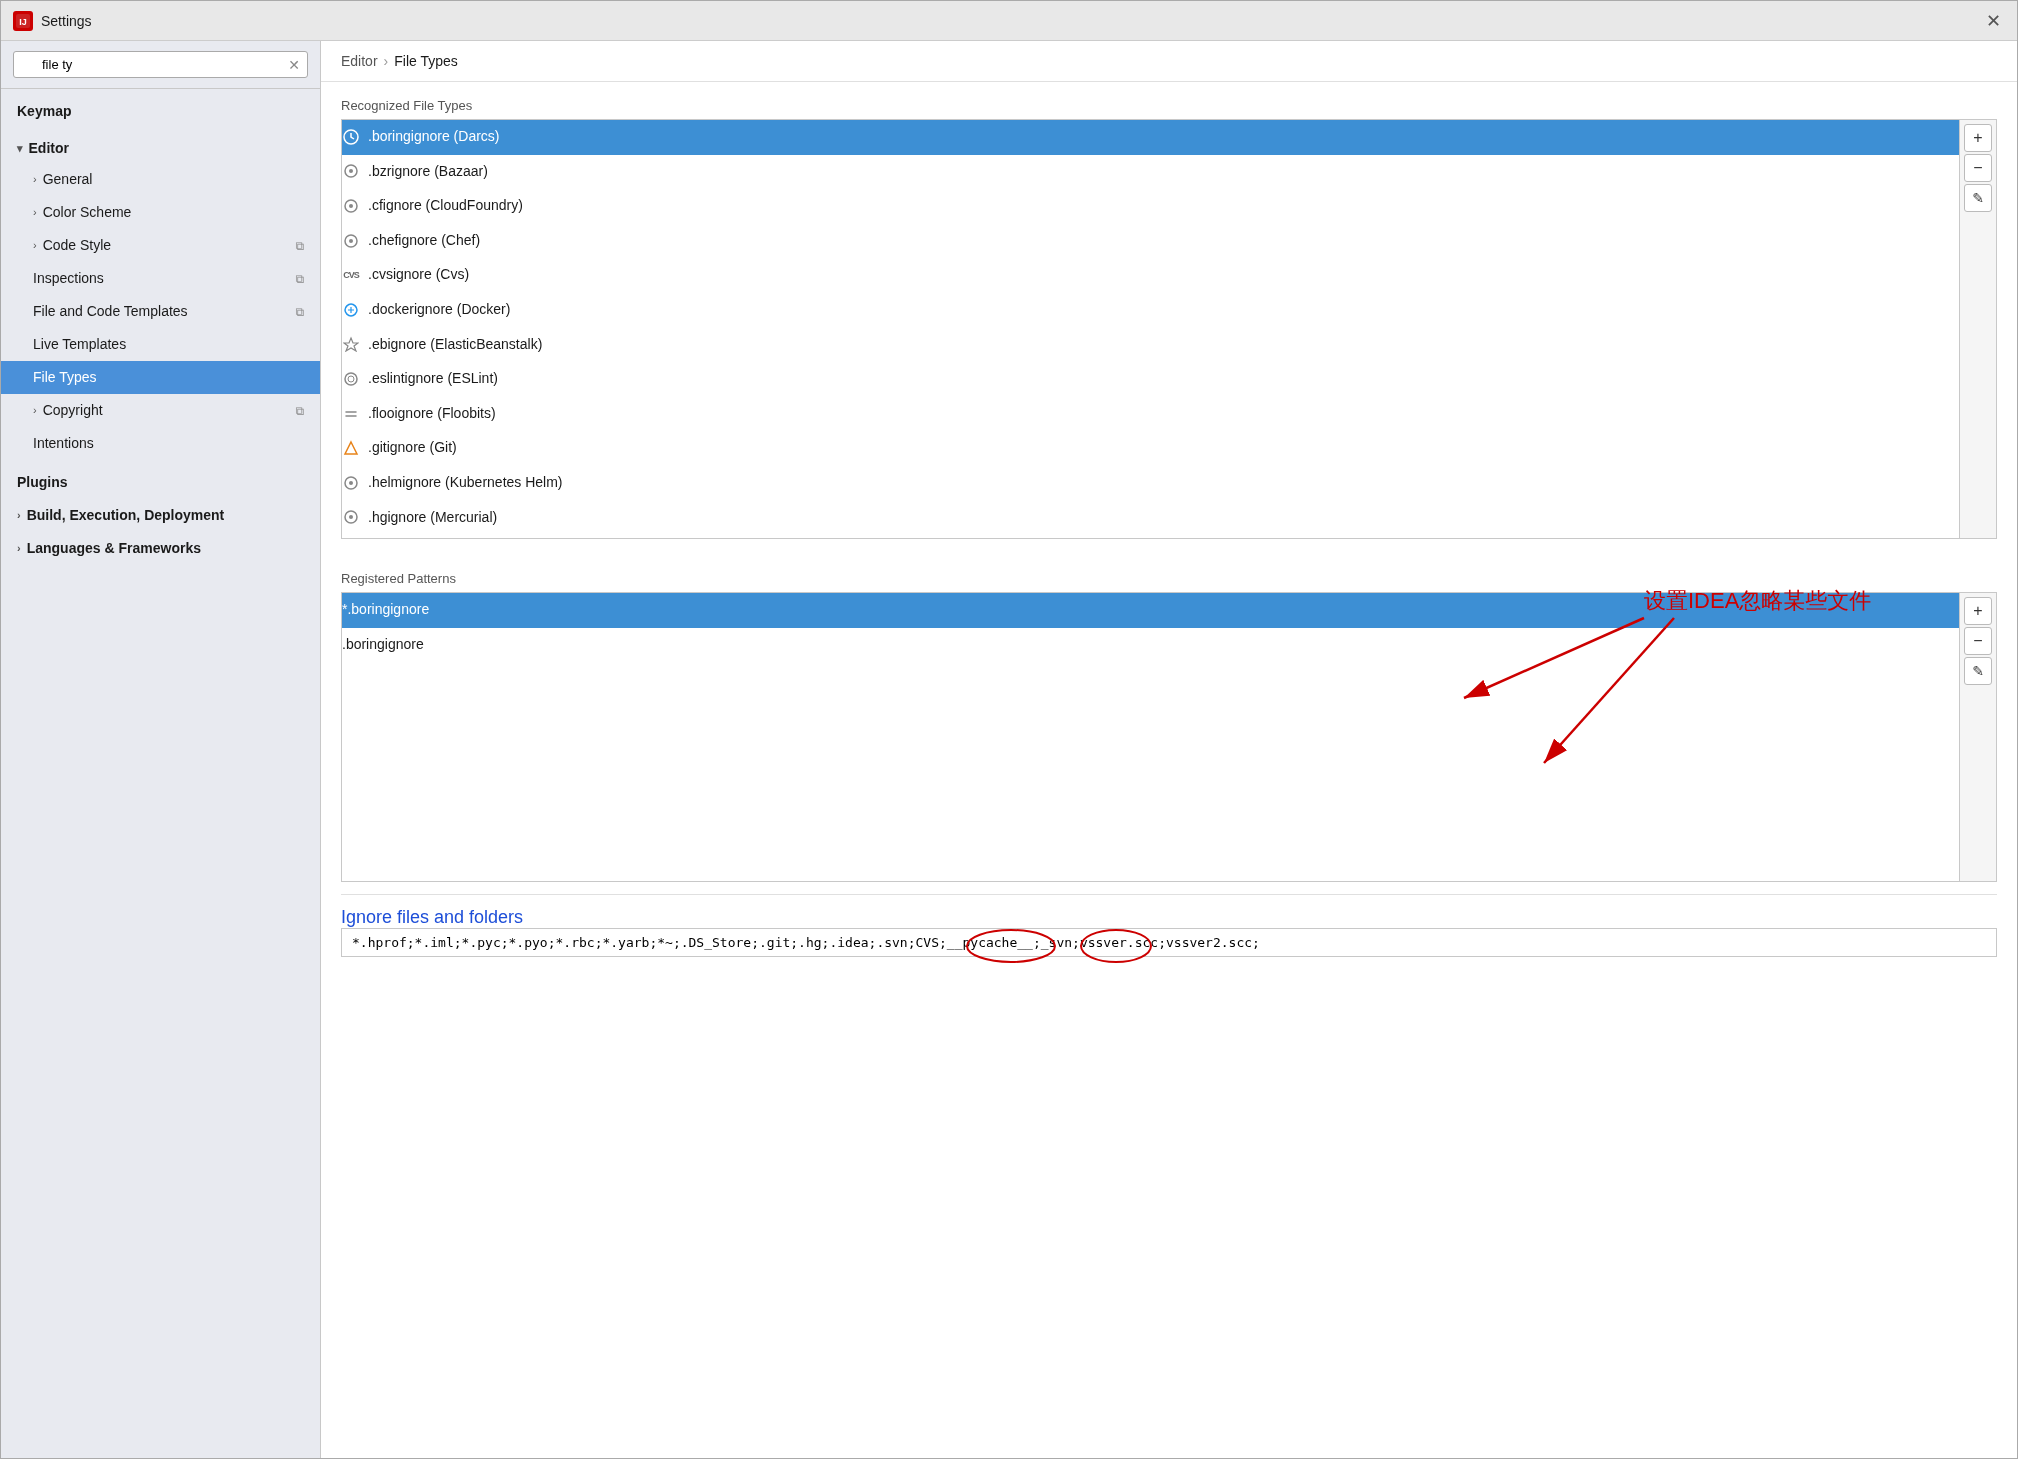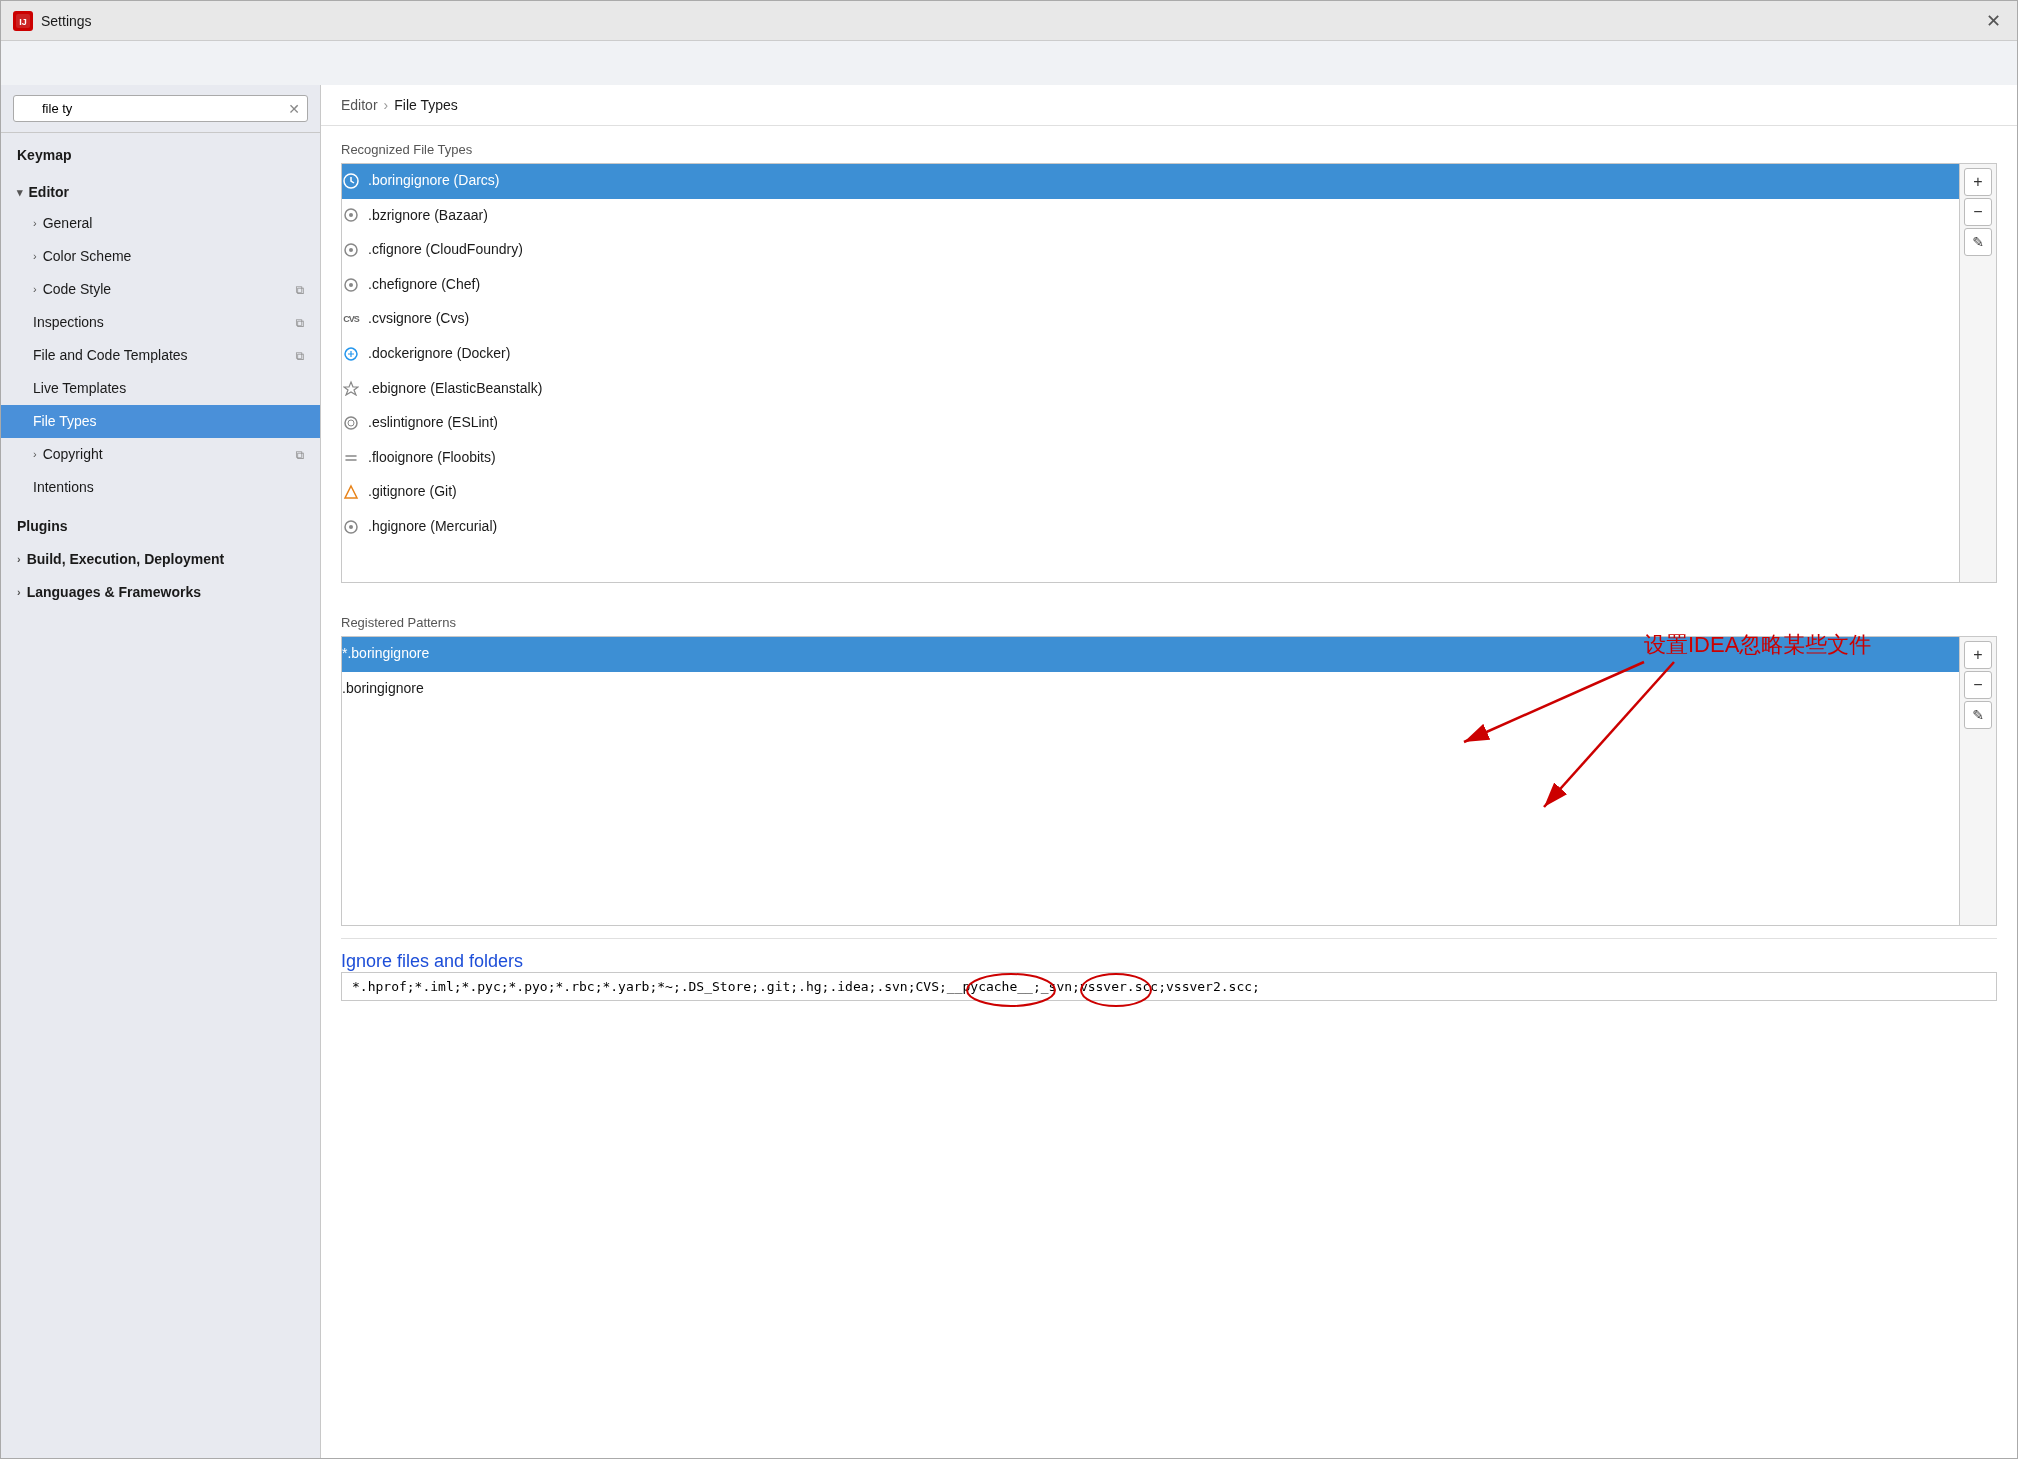--- a/index.html
+++ b/index.html
@@ -1,18 +1,18 @@
 <!DOCTYPE html>
 <html><head>
   <meta charset="utf-8">
   <style>
     * { box-sizing: border-box; margin: 0; padding: 0; }
     body { font-family: 'Segoe UI', Arial, sans-serif; font-size: 13px; background: #f0f0f0; color: #1a1a1a; width: 2018px; height: 1459px; overflow: hidden; }
 
-    .window { width: 2018px; height: 1459px; background: #f0f2f5; display: flex; flex-direction: column; border: 1px solid #aaa; gap: 44px; }
+    .window { width: 2018px; height: 1459px; background: #f0f2f5; display: flex; flex-direction: column; border: 1px solid #aaa; }
 
     .title-bar { background: #e8e8e8; height: 40px; display: flex; align-items: center; padding: 0 12px; border-bottom: 1px solid #ccc; flex-shrink: 0; }
     .title-bar-icon { width: 20px; height: 20px; margin-right: 8px; background: #c00; border-radius: 3px; display: flex; align-items: center; justify-content: center; color: white; font-size: 11px; font-weight: bold; flex-shrink: 0; }
     .title-bar-title { font-size: 14px; font-weight: normal; flex: 1; }
     .title-bar-close { font-size: 18px; cursor: pointer; color: #555; padding: 0 4px; }
 
     .content { display: flex; flex: 1; overflow: hidden; }
 
     
     .sidebar { width: 320px; background: #e8eaf0; border-right: 1px solid #c8c8c8; display: flex; flex-direction: column; flex-shrink: 0; overflow: hidden; }
@@ -262,20 +262,29 @@
 
                 <div class="list-item">
                   <span class="list-item-icon">
                     <svg width="16" height="16" viewBox="0 0 16 16">
                         <polygon points="8,2 14,14 2,14" fill="none" stroke="#e8841a" stroke-width="1.5"></polygon>
                       </svg>
                   </span>
                   <span class="list-item-text">.gitignore (Git)</span>
                 </div>
 
+                <div class="list-item">
+                  <span class="list-item-icon">
+                    <svg width="16" height="16" viewBox="0 0 16 16">
+                        <circle cx="8" cy="8" r="6" fill="none" stroke="#888" stroke-width="1.5"></circle>
+                        <circle cx="8" cy="8" r="2" fill="#888"></circle>
+                      </svg>
+                  </span>
+                  <span class="list-item-text">.helmignore (Kubernetes Helm)</span>
+                </div>
 
                 <div class="list-item">
                   <span class="list-item-icon">
                     <svg width="16" height="16" viewBox="0 0 16 16">
                         <circle cx="8" cy="8" r="6" fill="none" stroke="#888" stroke-width="1.5"></circle>
                         <circle cx="8" cy="8" r="2" fill="#888"></circle>
                       </svg>
                   </span>
                   <span class="list-item-text">.hgignore (Mercurial)</span>
                 </div>

